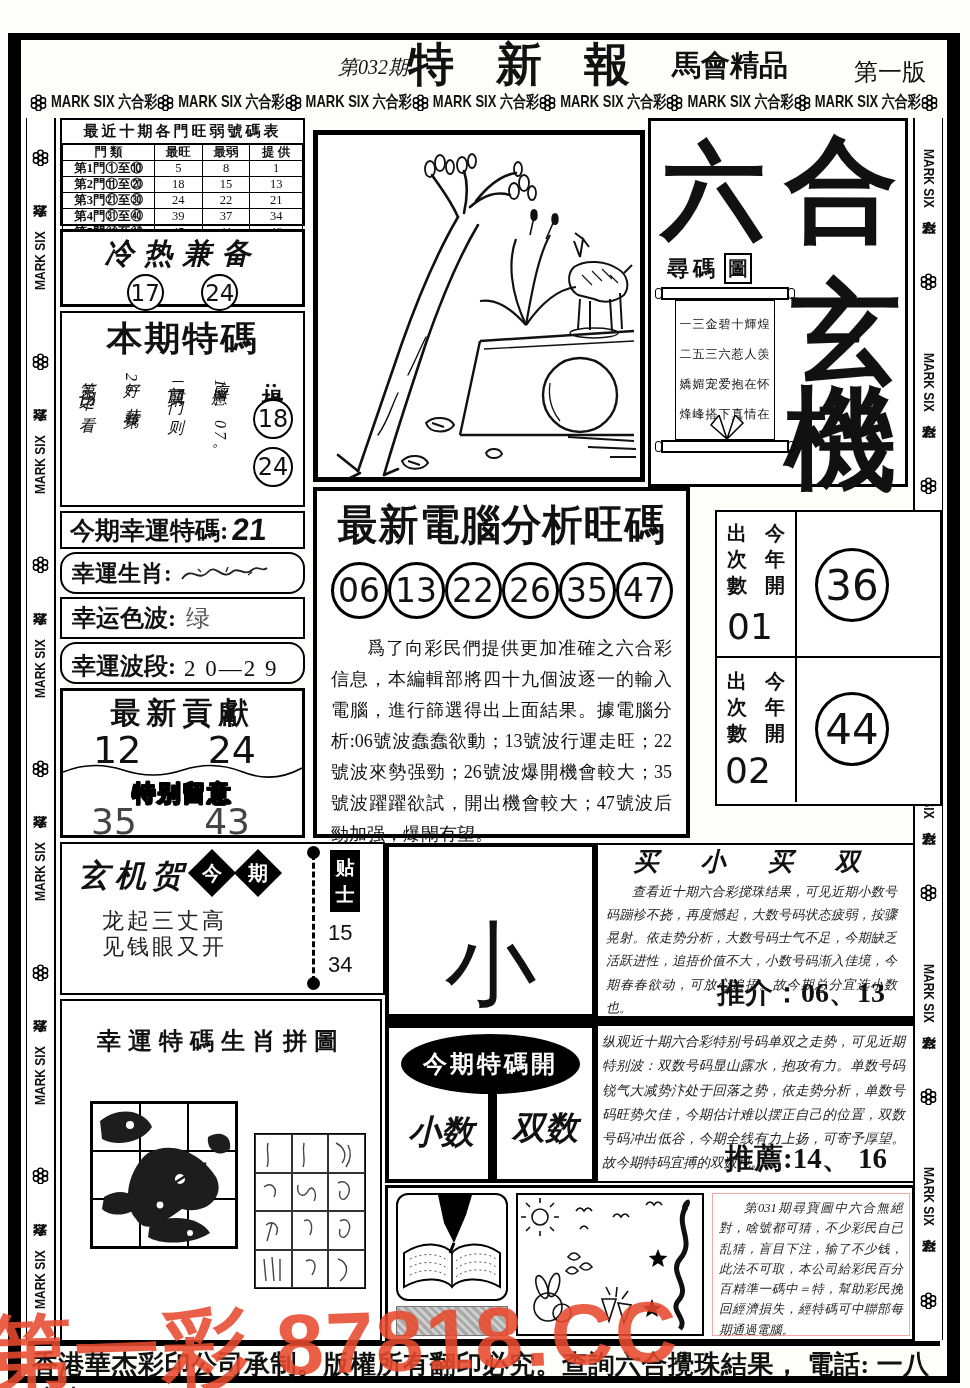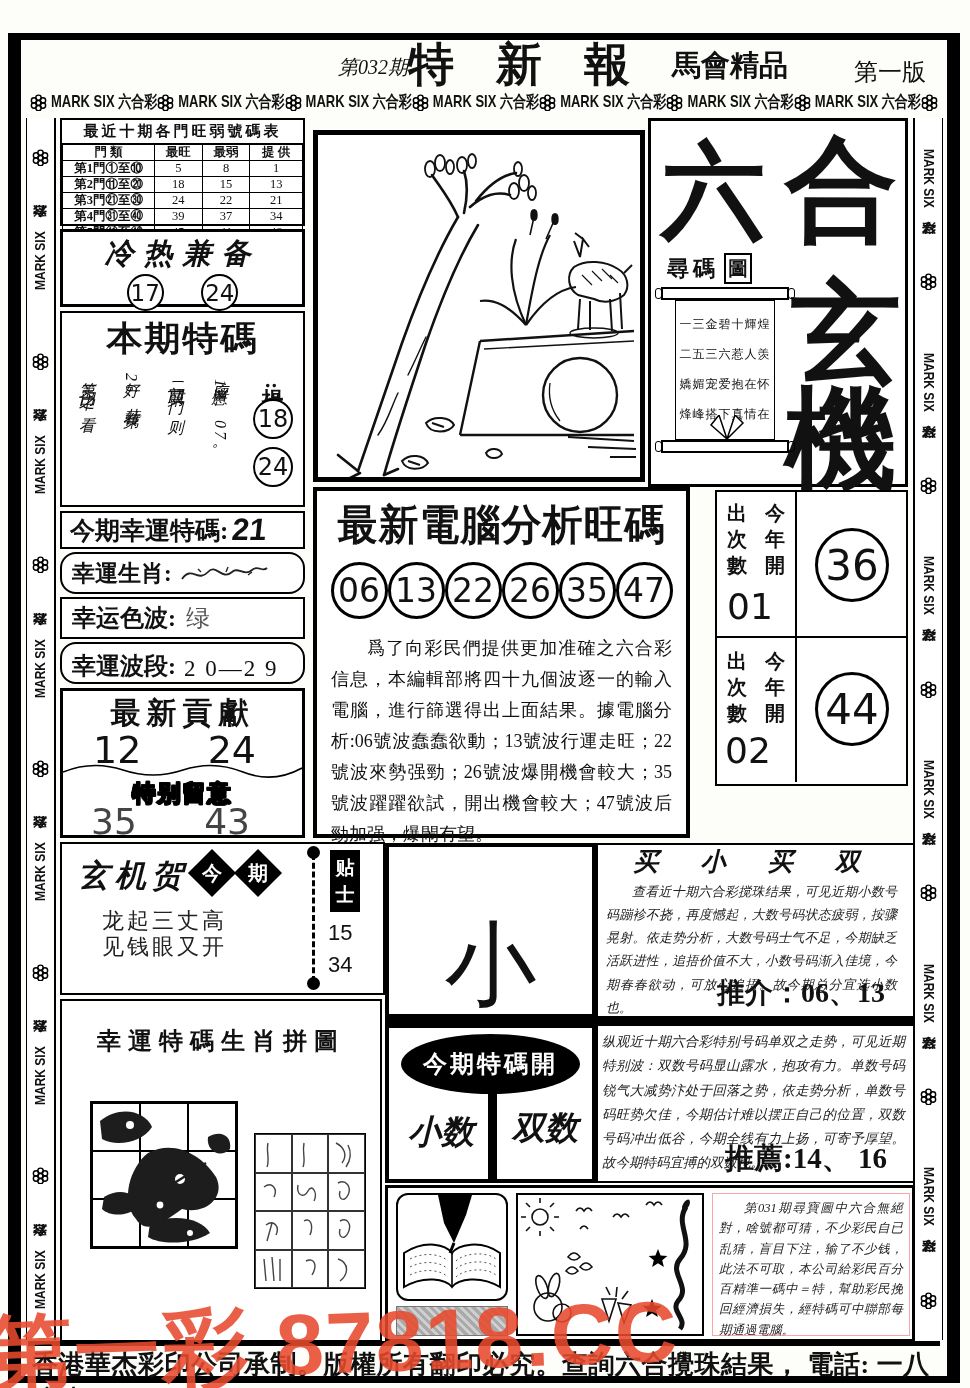--- a/index.html
+++ b/index.html
@@ -489,21 +489,21 @@
       <span class="circ" style="width:57px;height:57px;font-size:33px;border-width:3px">06</span>
       <span class="circ" style="width:57px;height:57px;font-size:33px;border-width:3px">13</span>
       <span class="circ" style="width:57px;height:57px;font-size:33px;border-width:3px">22</span>
       <span class="circ" style="width:57px;height:57px;font-size:33px;border-width:3px">26</span>
       <span class="circ" style="width:57px;height:57px;font-size:33px;border-width:3px">35</span>
       <span class="circ" style="width:57px;height:57px;font-size:33px;border-width:3px">47</span>
     </div>
     <div class="pg" style="font-size:18px;line-height:1.72;padding:14px 14px 0 14px">爲了向彩民們提供更加准確之六合彩信息，本編輯部將四十九個波逐一的輸入電腦，進行篩選得出上面結果。據電腦分析:06號波蠢蠢欲動；13號波行運走旺；22號波來勢强勁；26號波爆開機會較大；35號波躍躍欲試，開出機會較大；47號波后勁加强，爆閙有望。</div>
   </div>
 
-  <div class="box" style="left:715px;top:490px;width:193px;height:296px">
+  <div class="box" style="left:715px;top:510px;width:227px;height:296px">
     <div style="position:relative;height:146px;border-bottom:2px solid #000">
       <div class="abs b" style="left:10px;top:8px;width:24px;font-size:20px;line-height:1.3;word-break:break-all">出次數</div>
       <div class="abs b" style="left:48px;top:8px;width:24px;font-size:20px;line-height:1.3;word-break:break-all">今年開</div>
       <div class="abs" style="left:10px;top:94px;font-size:36px;font-family:'DejaVu Sans',sans-serif">01</div>
       <div class="abs" style="left:78px;top:0;width:2px;height:146px;background:#000"></div>
       <span class="circ abs" style="left:98px;top:36px;width:74px;height:74px;font-size:42px;border-width:3px">36</span>
     </div>
     <div style="position:relative;height:144px">
       <div class="abs b" style="left:10px;top:10px;width:24px;font-size:20px;line-height:1.3;word-break:break-all">出次數</div>
       <div class="abs b" style="left:48px;top:10px;width:24px;font-size:20px;line-height:1.3;word-break:break-all">今年開</div>

